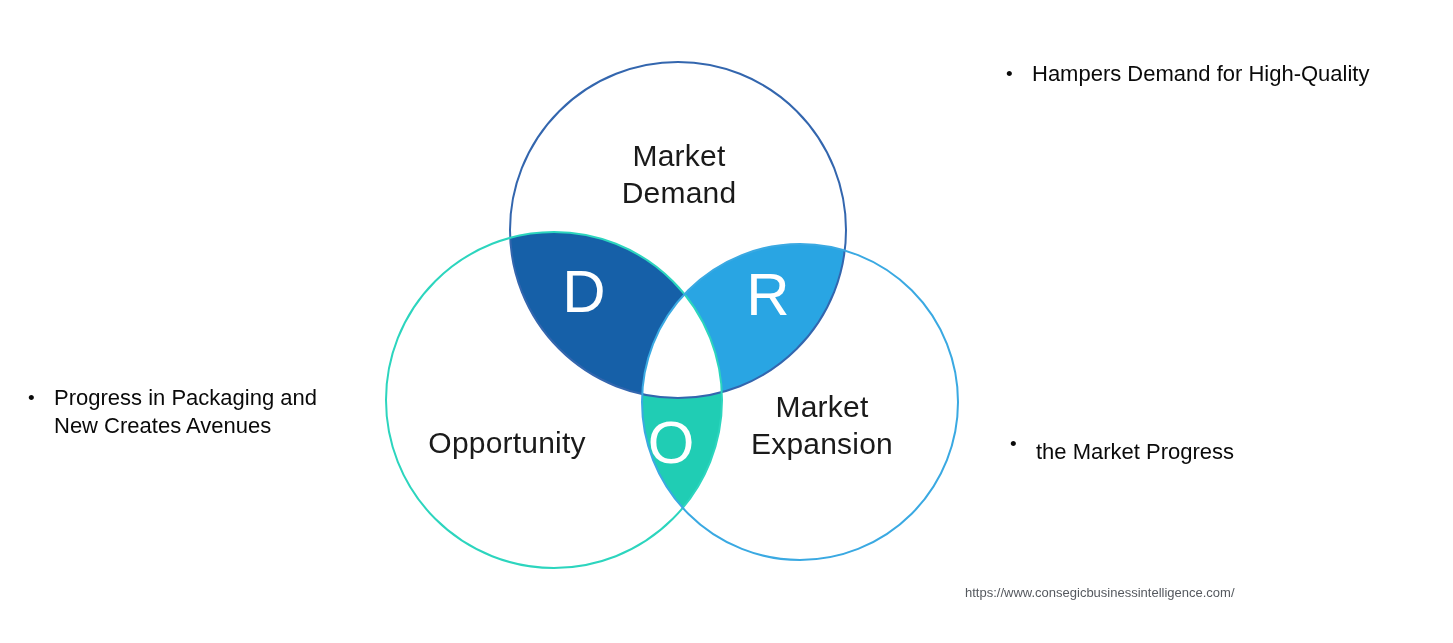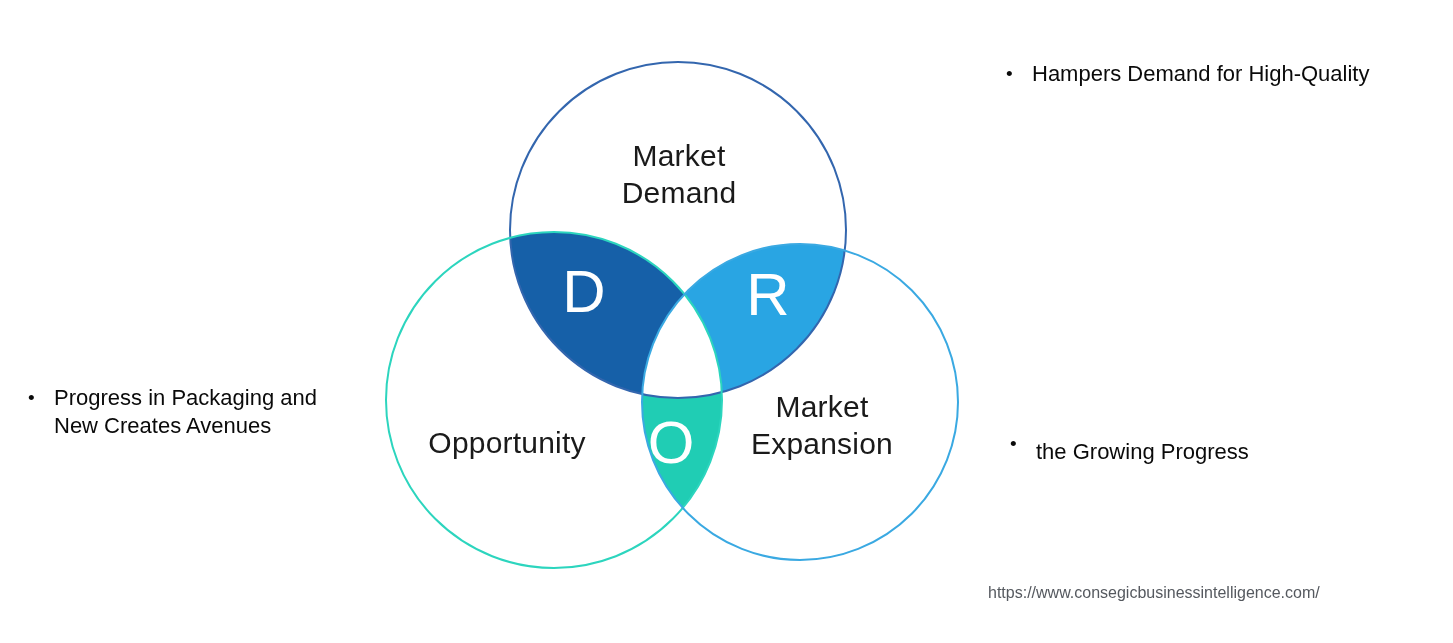--- a/index.html
+++ b/index.html
@@ -56,23 +56,23 @@
     line-height: 27.5px;
     text-align: left;
   }
   .bullet-right-top    { left: 1006px; top: 60px;  width: 420px; }
   .bullet-left         { left: 28px;   top: 384px; width: 360px; }
   .bullet-right-bottom { left: 1010px; top: 438px; width: 420px; }
   .bullet-right-bottom .bullet-dot { margin-top: -8px; }
 
   .source-url {
     position: absolute;
-    left: 988px;
+    left: 965px;
     top: 581px;
-    font-size: 16px;
+    font-size: 13px;
     line-height: 24px;
     color: #55595f;
     text-decoration: none;
   }
 </style>
 </head>
 <body>
 
 <div class="canvas">
 
@@ -128,19 +128,19 @@
     <span class="bullet-dot">•</span>
     <span class="bullet-text">
       <div>Progress in Packaging and</div>
       <div>New Creates Avenues</div>
     </span>
   </div>
 
   <div class="bullet bullet-right-bottom">
     <span class="bullet-dot">•</span>
     <span class="bullet-text">
-      <div>the Growing Progress</div>
+      <div>the Market Progress</div>
     </span>
   </div>
 
   <a class="source-url" href="#">https://www.consegicbusinessintelligence.com/</a>
 
 </div>
 
 </body></html>

